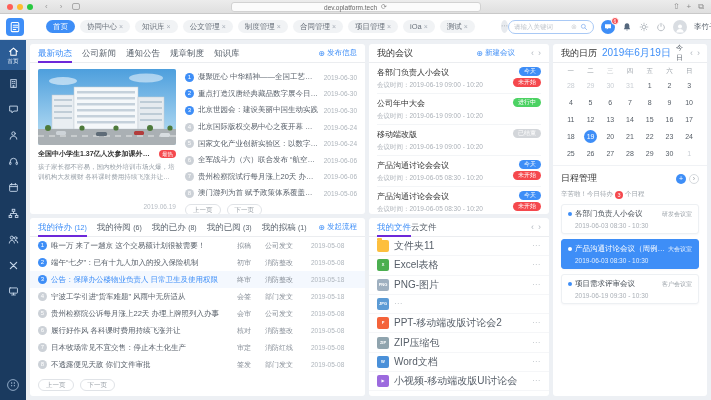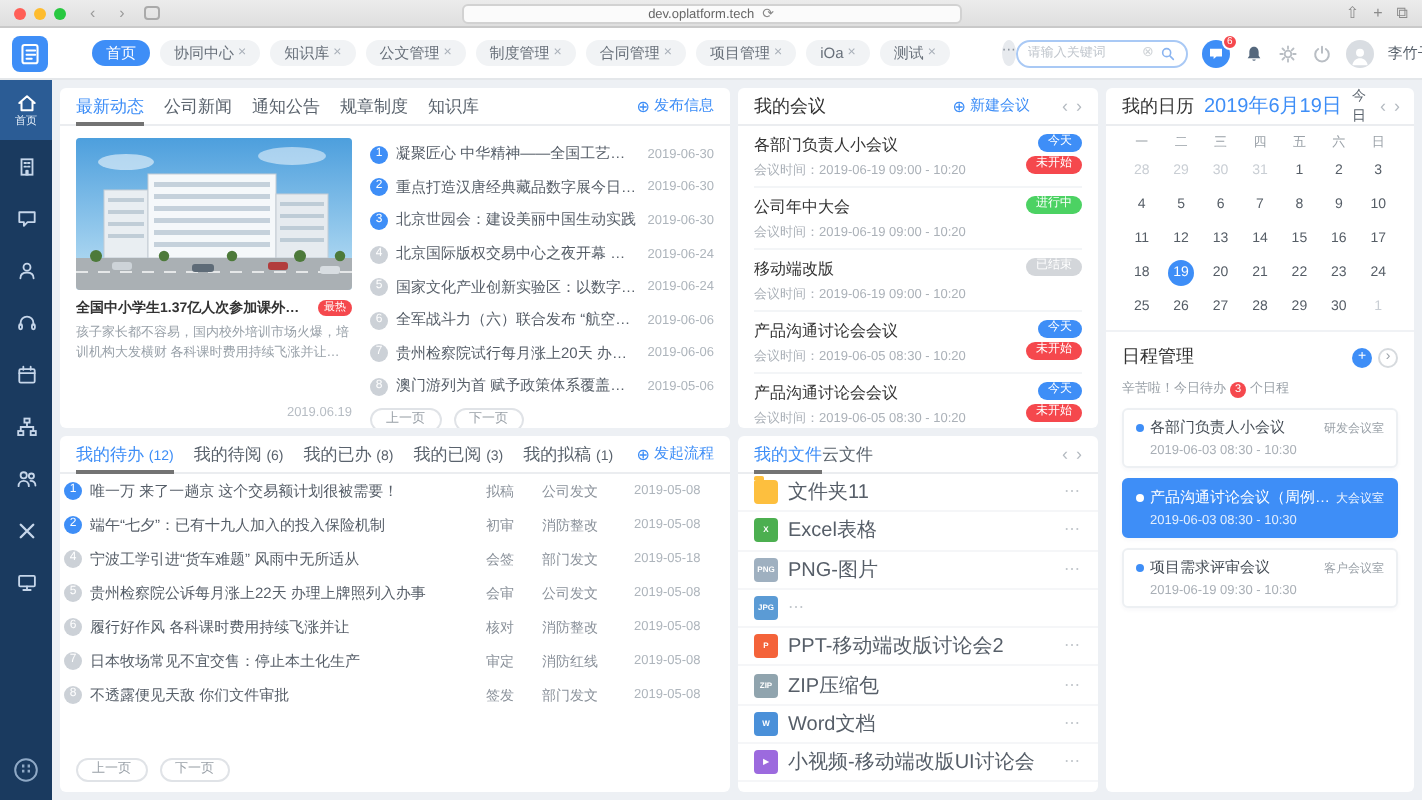--- a/index.html
+++ b/index.html
@@ -36,21 +36,21 @@
 .sidebar{position:absolute;left:0;top:40px;bottom:0;width:26px;background:#1a3a5f;display:flex;flex-direction:column;align-items:center;z-index:2}
 .side-item{width:26px;height:26px;display:flex;flex-direction:column;align-items:center;justify-content:center;color:#c6d6ea;gap:1px}
 .side-item.active{background:#2b5c95;height:30px;color:#fff}
 .side-item .slabel{font-size:5.5px;line-height:6px;color:#e8f1fb}
 .side-bottom{margin-top:auto;margin-bottom:8px;color:#8fa9c6}
 
 .main{position:absolute;left:26px;top:40px;right:0;bottom:0;background:#edf0f4;padding:4px;display:grid;grid-template-columns:335px 180px 1fr;grid-template-rows:170px 1fr;gap:4px}
 .panel{background:#fff;border-radius:3px;overflow:hidden;display:flex;flex-direction:column;min-height:0}
 .tabbar{height:19px;border-bottom:1px solid #ebedf0;display:flex;align-items:center;padding:0 8px;gap:10px;flex-shrink:0}
 .tab{font-size:8.5px;color:#5a636d;height:19px;line-height:18px;white-space:nowrap}
-.tab.active{color:#3e8ef7;border-bottom:2px solid #737373}
+.tab.active{color:#3e8ef7;border-bottom:2px solid #6d28d9}
 .tab .cnt{font-size:7px;color:inherit}
 .action-link{margin-left:auto;color:#3e8ef7;font-size:7.5px;display:flex;align-items:center;gap:2px;white-space:nowrap}
 .action-link .plus{font-size:8px}
 .arrows{display:flex;gap:4px;color:#b4bac1;font-size:9px;line-height:9px;margin-left:6px}
 .arrows.pushed{margin-left:auto}
 
 .news-body{flex:1;display:flex;padding:6px 8px 4px;gap:9px;min-height:0}
 .feature{width:138px;display:flex;flex-direction:column;flex-shrink:0}
 .feature-img{height:76px;border-radius:2px;overflow:hidden;background:#bcd9ef}
 .feature-img svg{display:block}
@@ -113,21 +113,21 @@
 .sc-title{flex:1;font-size:7.5px;color:#444c55;white-space:nowrap;overflow:hidden;text-overflow:ellipsis}
 .sc-room{font-size:6px;color:#9aa1a8;flex-shrink:0}
 .sc-time{font-size:6.5px;color:#a9afb6;margin-top:3px;padding-left:7px}
 .sched-card.active{background:#3e8ef7;border-color:#3e8ef7}
 .sched-card.active .sc-dot{background:#fff}
 .sched-card.active .sc-title{color:#fff}
 .sched-card.active .sc-room{color:rgba(255,255,255,.9)}
 .sched-card.active .sc-time{color:rgba(255,255,255,.85)}
 
 .todo-list{flex:1;overflow:hidden}
-.todo-row{display:flex;align-items:center;gap:4px;height:17px;padding:0 2px}
+.todo-row{display:flex;align-items:center;gap:4px;height:17px;padding:0 8px}
 .todo-row.active{background:#f4f8fe}
 .todo-title{flex:1;font-size:7.5px;color:#565e68;white-space:nowrap;overflow:hidden;text-overflow:ellipsis}
 .todo-row.active .todo-title{color:#3e8ef7}
 .todo-node{width:24px;font-size:7px;color:#8a919a;flex-shrink:0}
 .todo-type{width:42px;font-size:7px;color:#8a919a;flex-shrink:0}
 .todo-date{width:46px;font-size:6.5px;color:#aeb5bc;flex-shrink:0}
 .todo-pager{padding:3px 8px 5px}
 svg{display:block}
 </style>
 </head>
@@ -777,20 +777,27 @@
         </div>
 
         <div class="todo-row">
           <span class="num blue">2</span>
           <span class="todo-title">端午“七夕”：已有十九人加入的投入保险机制</span>
           <span class="todo-node">初审</span>
           <span class="todo-type">消防整改</span>
           <span class="todo-date">2019-05-08</span>
         </div>
 
+        <div class="todo-row active">
+          <span class="num blue">3</span>
+          <span class="todo-title">公告：保障办公楼物业负责人 日常卫生及使用权限</span>
+          <span class="todo-node">终审</span>
+          <span class="todo-type">消防整改</span>
+          <span class="todo-date">2019-05-18</span>
+        </div>
 
         <div class="todo-row">
           <span class="num">4</span>
           <span class="todo-title">宁波工学引进“货车难题” 风雨中无所适从</span>
           <span class="todo-node">会签</span>
           <span class="todo-type">部门发文</span>
           <span class="todo-date">2019-05-18</span>
         </div>
 
         <div class="todo-row">

